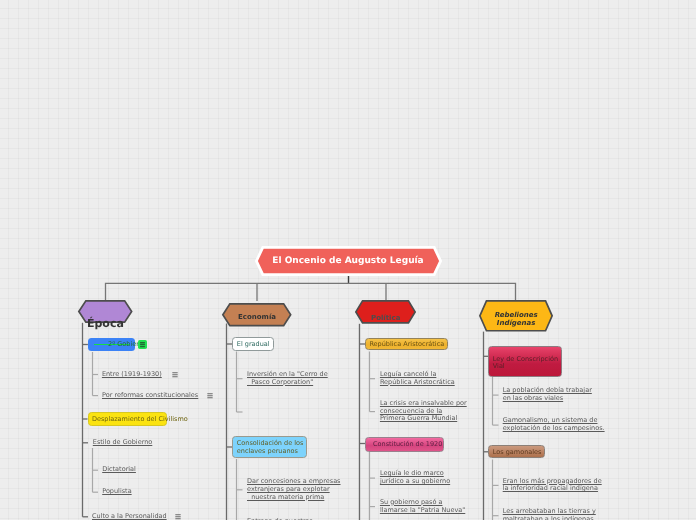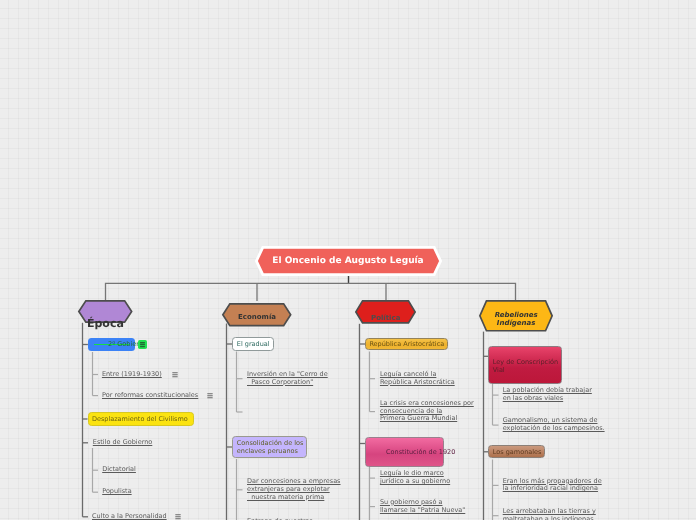--- a/index.html
+++ b/index.html
@@ -129,21 +129,21 @@
     </svg>
 
 <div class="plain" style="left:102.0px;top:391.7px;"><span>Por reformas constitucionales</span></div>
 
 <svg class="ico" width="6" height="6" viewBox="0 0 6 6" style="left:206.7px;top:392.7px">
       <rect x="0.25" y="0.15" width="5.5" height="1.0" rx="0.3" fill="#6b6b6b"></rect>
       <rect x="0.25" y="2.25" width="5.5" height="1.0" rx="0.3" fill="#6b6b6b"></rect>
       <rect x="0.25" y="4.35" width="5.5" height="1.0" rx="0.3" fill="#6b6b6b"></rect>
     </svg>
 
-<div class="badge" style="left:87.5px;top:412.1px;width:106px;height:13.8px;background:#fbe310;border:1px solid #d8c820;color:#6e6410;padding-left:3.4px;">
+<div class="badge" style="left:87.5px;top:412.1px;width:79px;height:13.8px;background:#fbe310;border:1px solid #d8c820;color:#6e6410;padding-left:3.4px;">
   <span class="bt" style="top:0.7px">Desplazamiento del Civilismo</span>
 </div>
 
 <div class="plain" style="left:92.8px;top:438.9px;"><span>Estilo de Gobierno</span></div>
 
 <div class="plain" style="left:102.2px;top:466.3px;"><span>Dictatorial</span></div>
 
 <div class="plain" style="left:102.2px;top:488.3px;"><span>Populista</span></div>
 
 <div class="plain" style="left:92.0px;top:512.9px;"><span>Culto a la Personalidad</span></div>
@@ -155,53 +155,53 @@
     </svg>
 
 <div class="badge" style="left:232.4px;top:337.4px;width:41.4px;height:13.2px;background:#ffffff;border:1px solid #909a9a;color:#2f6b61;padding-left:3.4px;">
   <span class="bt" style="top:0.7px">El gradual</span>
 </div>
 
 <div class="plain" style="left:247.0px;top:370.9px;"><span>Inversión en la "Cerro de
   Pasco Corporation"</span></div>
 
 
-<div class="badge" style="left:232.4px;top:436.2px;width:74.3px;height:21.5px;background:#c4b5fd;border:1px solid #9a9a8e;color:#61612c;padding-left:3.4px;">
+<div class="badge" style="left:232.4px;top:436.2px;width:74.3px;height:21.5px;background:#7dd3fc;border:1px solid #9a9a8e;color:#61612c;padding-left:3.4px;">
   <span class="bt" style="top:0.7px">Consolidación de los
 enclaves peruanos</span>
 </div>
 
 <div class="plain" style="left:247.0px;top:478.1px;"><span>Dar concesiones a empresas
 extranjeras para explotar
   nuestra materia prima</span></div>
 
 <div class="plain" style="left:247.0px;top:517.6px;"><span>Entrega de nuestros</span></div>
 
 <div class="badge" style="left:365.0px;top:337.6px;width:83.2px;height:12.9px;background:linear-gradient(to bottom,#f4c248 0%,#eeb12c 58%,#f0b835 100%);border:1px solid #94825a;color:#6b5414;padding-left:3.4px;">
   <span class="bt" style="top:0.7px">República Aristocrática</span>
 </div>
 
 <div class="plain" style="left:379.9px;top:370.9px;"><span>Leguía canceló la
 República Aristocrática</span></div>
 
-<div class="plain" style="left:379.9px;top:399.9px;"><span>La crisis era concesiones por
+<div class="plain" style="left:379.9px;top:399.9px;"><span>La crisis era insalvable por
 consecuencia de la
 Primera Guerra Mundial</span></div>
 
-<div class="badge" style="left:365.0px;top:437.2px;width:78.6px;height:30px;background:linear-gradient(to bottom,#f26ba1 0%,#d6447f 58%,#df5489 100%);border:1px solid #9a7f8d;color:#5e2042;padding-left:20px;">
+<div class="badge" style="left:365.0px;top:437.2px;width:78.6px;height:15px;background:linear-gradient(to bottom,#f26ba1 0%,#d6447f 58%,#df5489 100%);border:1px solid #9a7f8d;color:#5e2042;padding-left:7px;">
   <span class="bt" style="top:0.7px">Constitución de 1920</span>
 </div>
 
 <div class="plain" style="left:379.9px;top:470.3px;"><span>Leguía le dio marco
 jurídico a su gobierno</span></div>
 
 <div class="plain" style="left:379.9px;top:498.8px;"><span>Su gobierno pasó a
 llamarse la "Patria Nueva"</span></div>
 
-<div class="badge" style="left:488.4px;top:345.6px;width:73.3px;height:38px;background:linear-gradient(to bottom,#e8436a 0%,#c01b41 58%,#bc1739 100%);border:1px solid #8d7a80;color:#5c2029;padding-left:3.4px;">
+<div class="badge" style="left:488.4px;top:345.6px;width:73.3px;height:31px;background:linear-gradient(to bottom,#e8436a 0%,#c01b41 58%,#bc1739 100%);border:1px solid #8d7a80;color:#5c2029;padding-left:3.4px;">
   <span class="bt" style="top:2.3px">Ley de Conscripción
 Vial</span>
 </div>
 
 <div class="plain" style="left:502.7px;top:387.3px;"><span>La población debía trabajar
 en las obras viales</span></div>
 
 <div class="plain" style="left:502.7px;top:417.3px;"><span>Gamonalismo, un sistema de
 explotación de los campesinos.</span></div>
 

